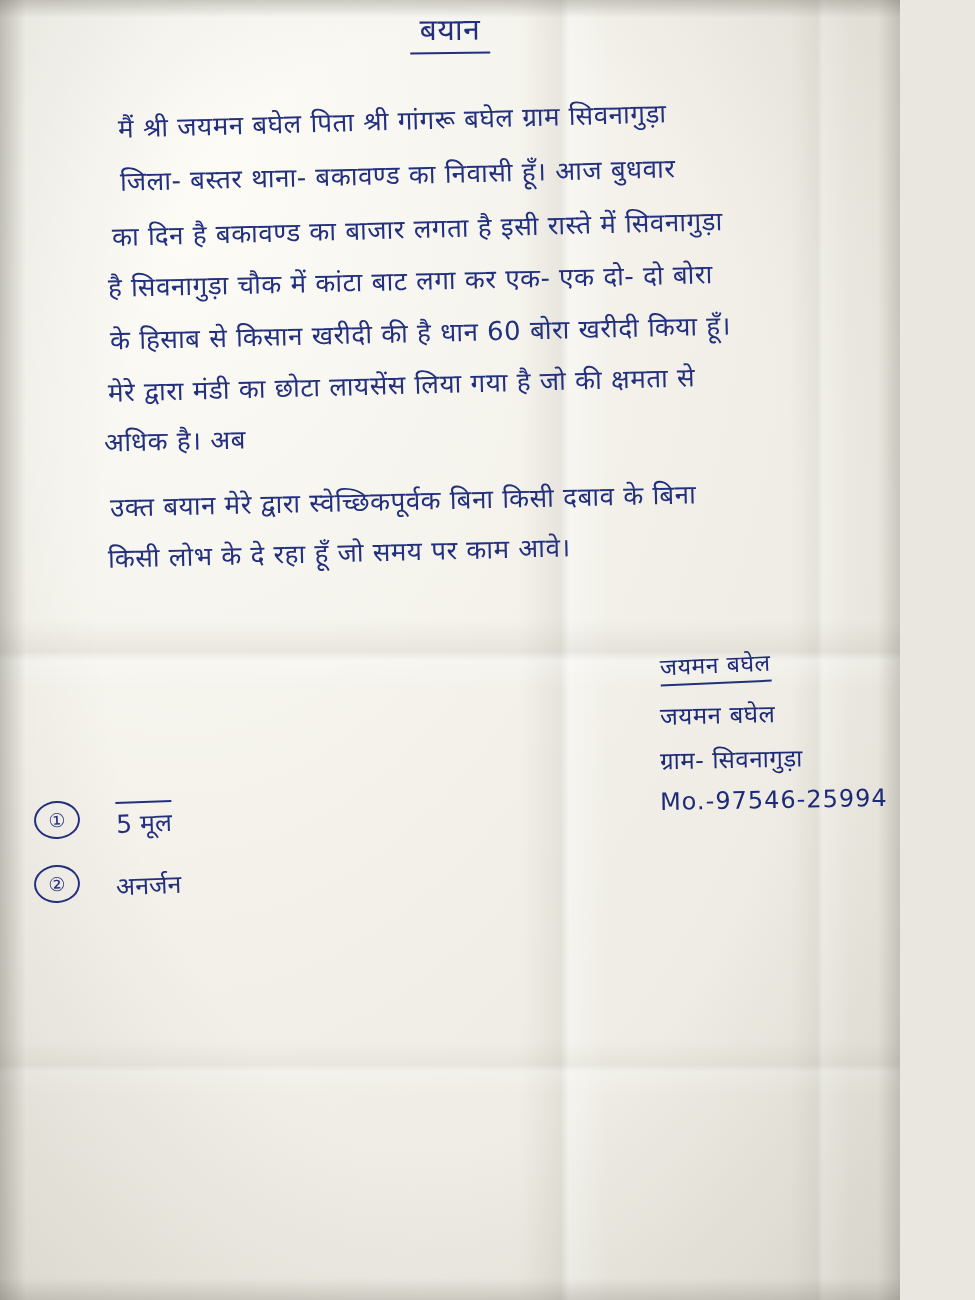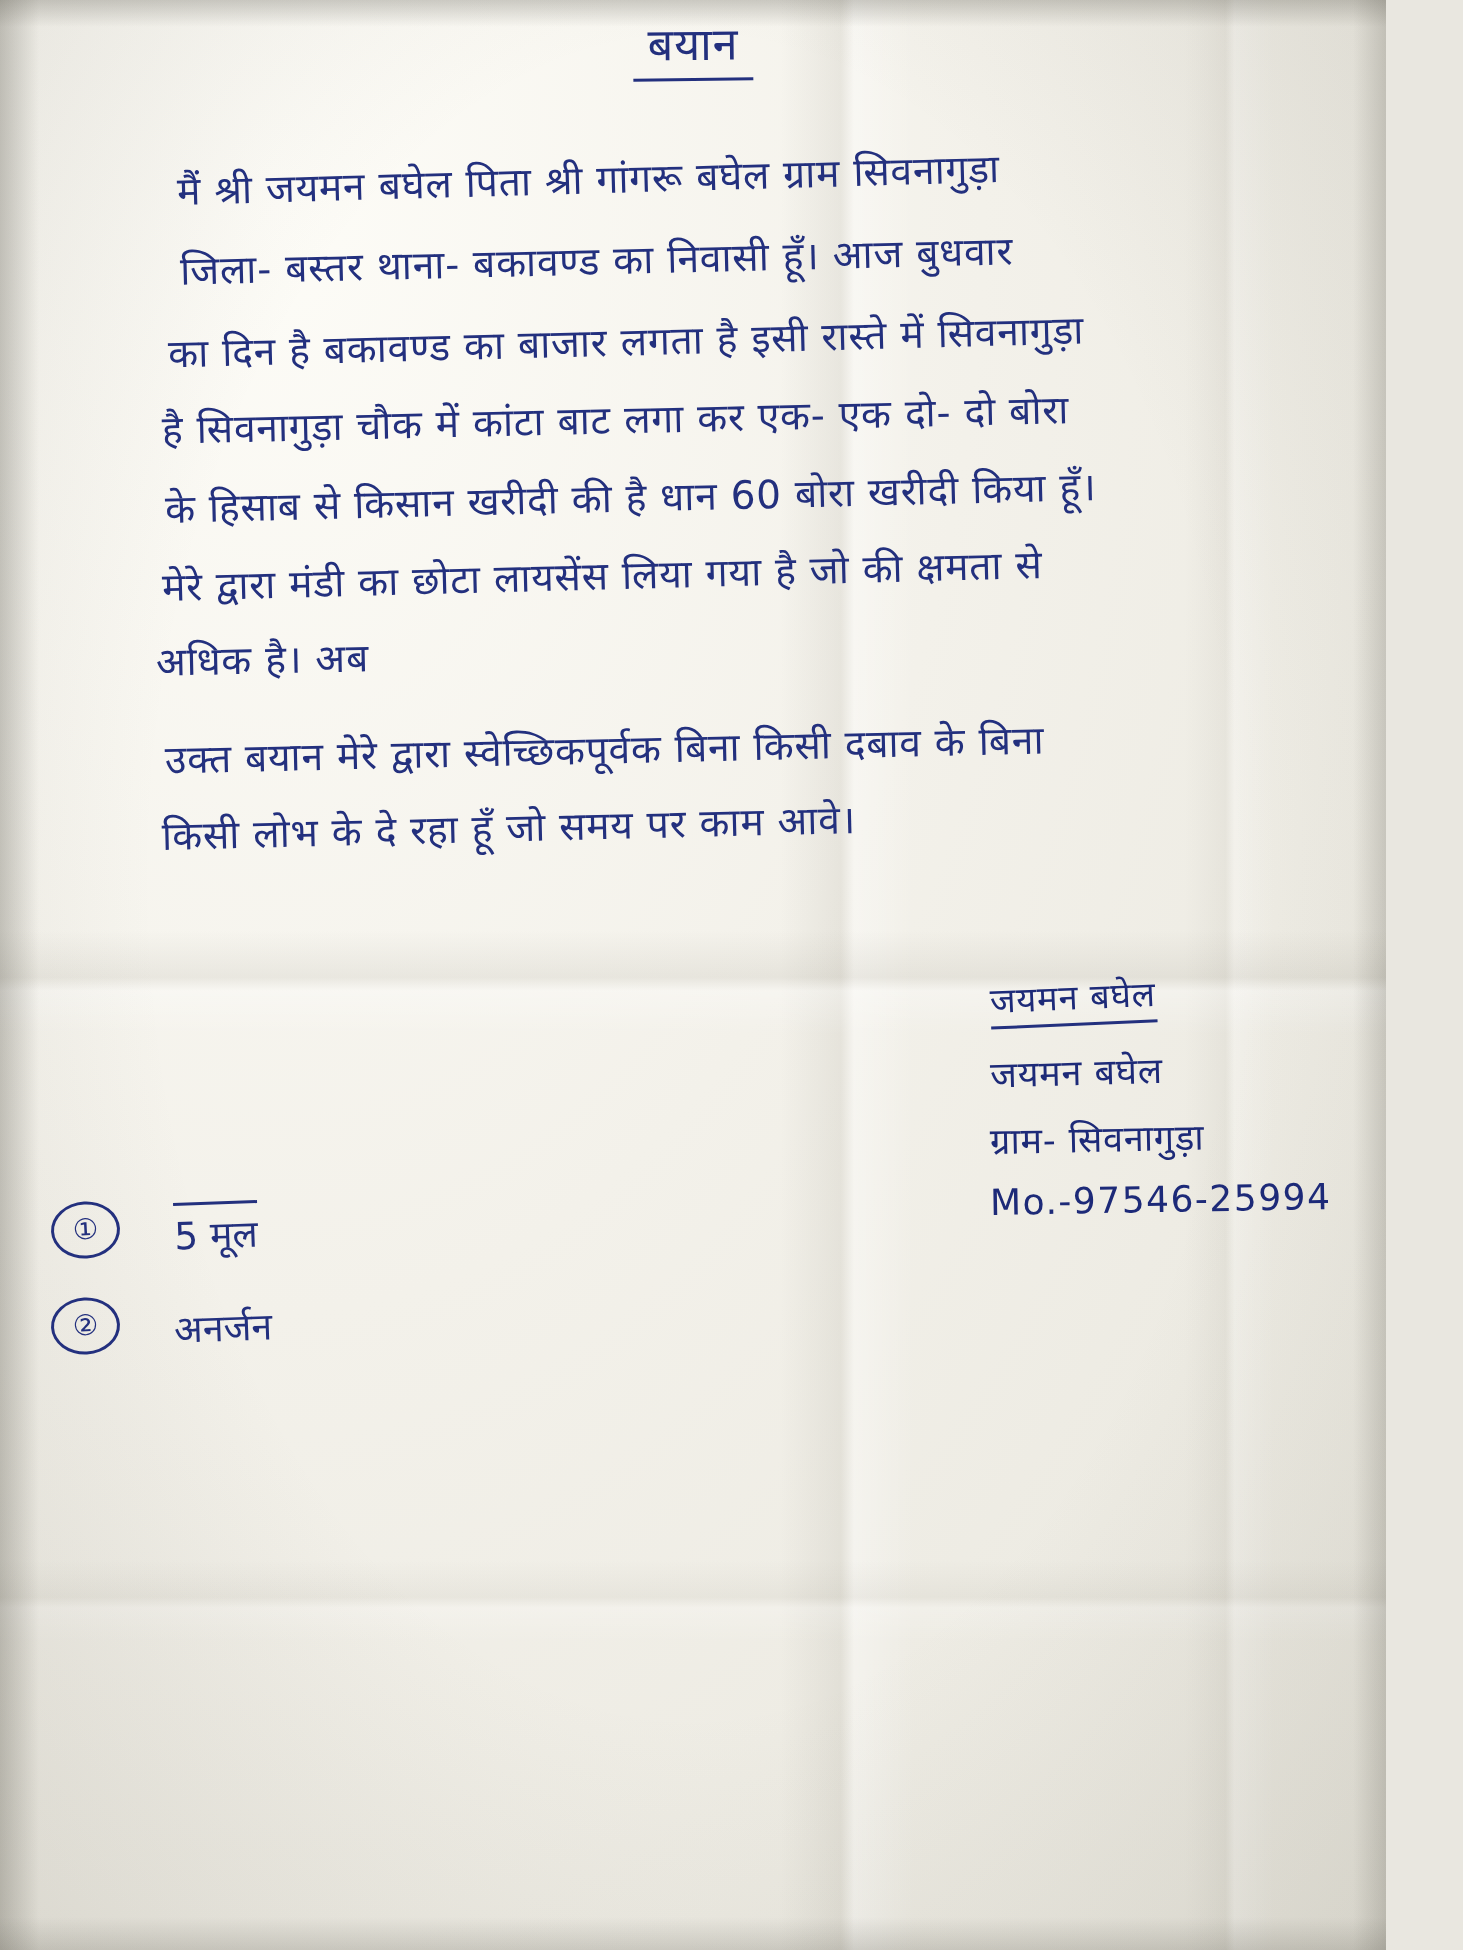--- a/index.html
+++ b/index.html
@@ -15,21 +15,20 @@
   }
 
   
   #paper {
     position: relative;
     width: 900px;
     height: 1300px;
     background:
       radial-gradient(ellipse at 20% 10%, #fdfcf7 0%, #f3f1ea 45%, #e8e6dd 100%);
     overflow: hidden;
-    padding-left: 24px;
   }
   
   .shade {
     position: absolute;
     pointer-events: none;
   }
   .crease-v {
     top: 0; bottom: 0;
     width: 90px;
     background: linear-gradient(to right, rgba(0,0,0,0) 0%, rgba(120,115,100,0.10) 45%, rgba(255,255,255,0.35) 55%, rgba(0,0,0,0) 100%);

